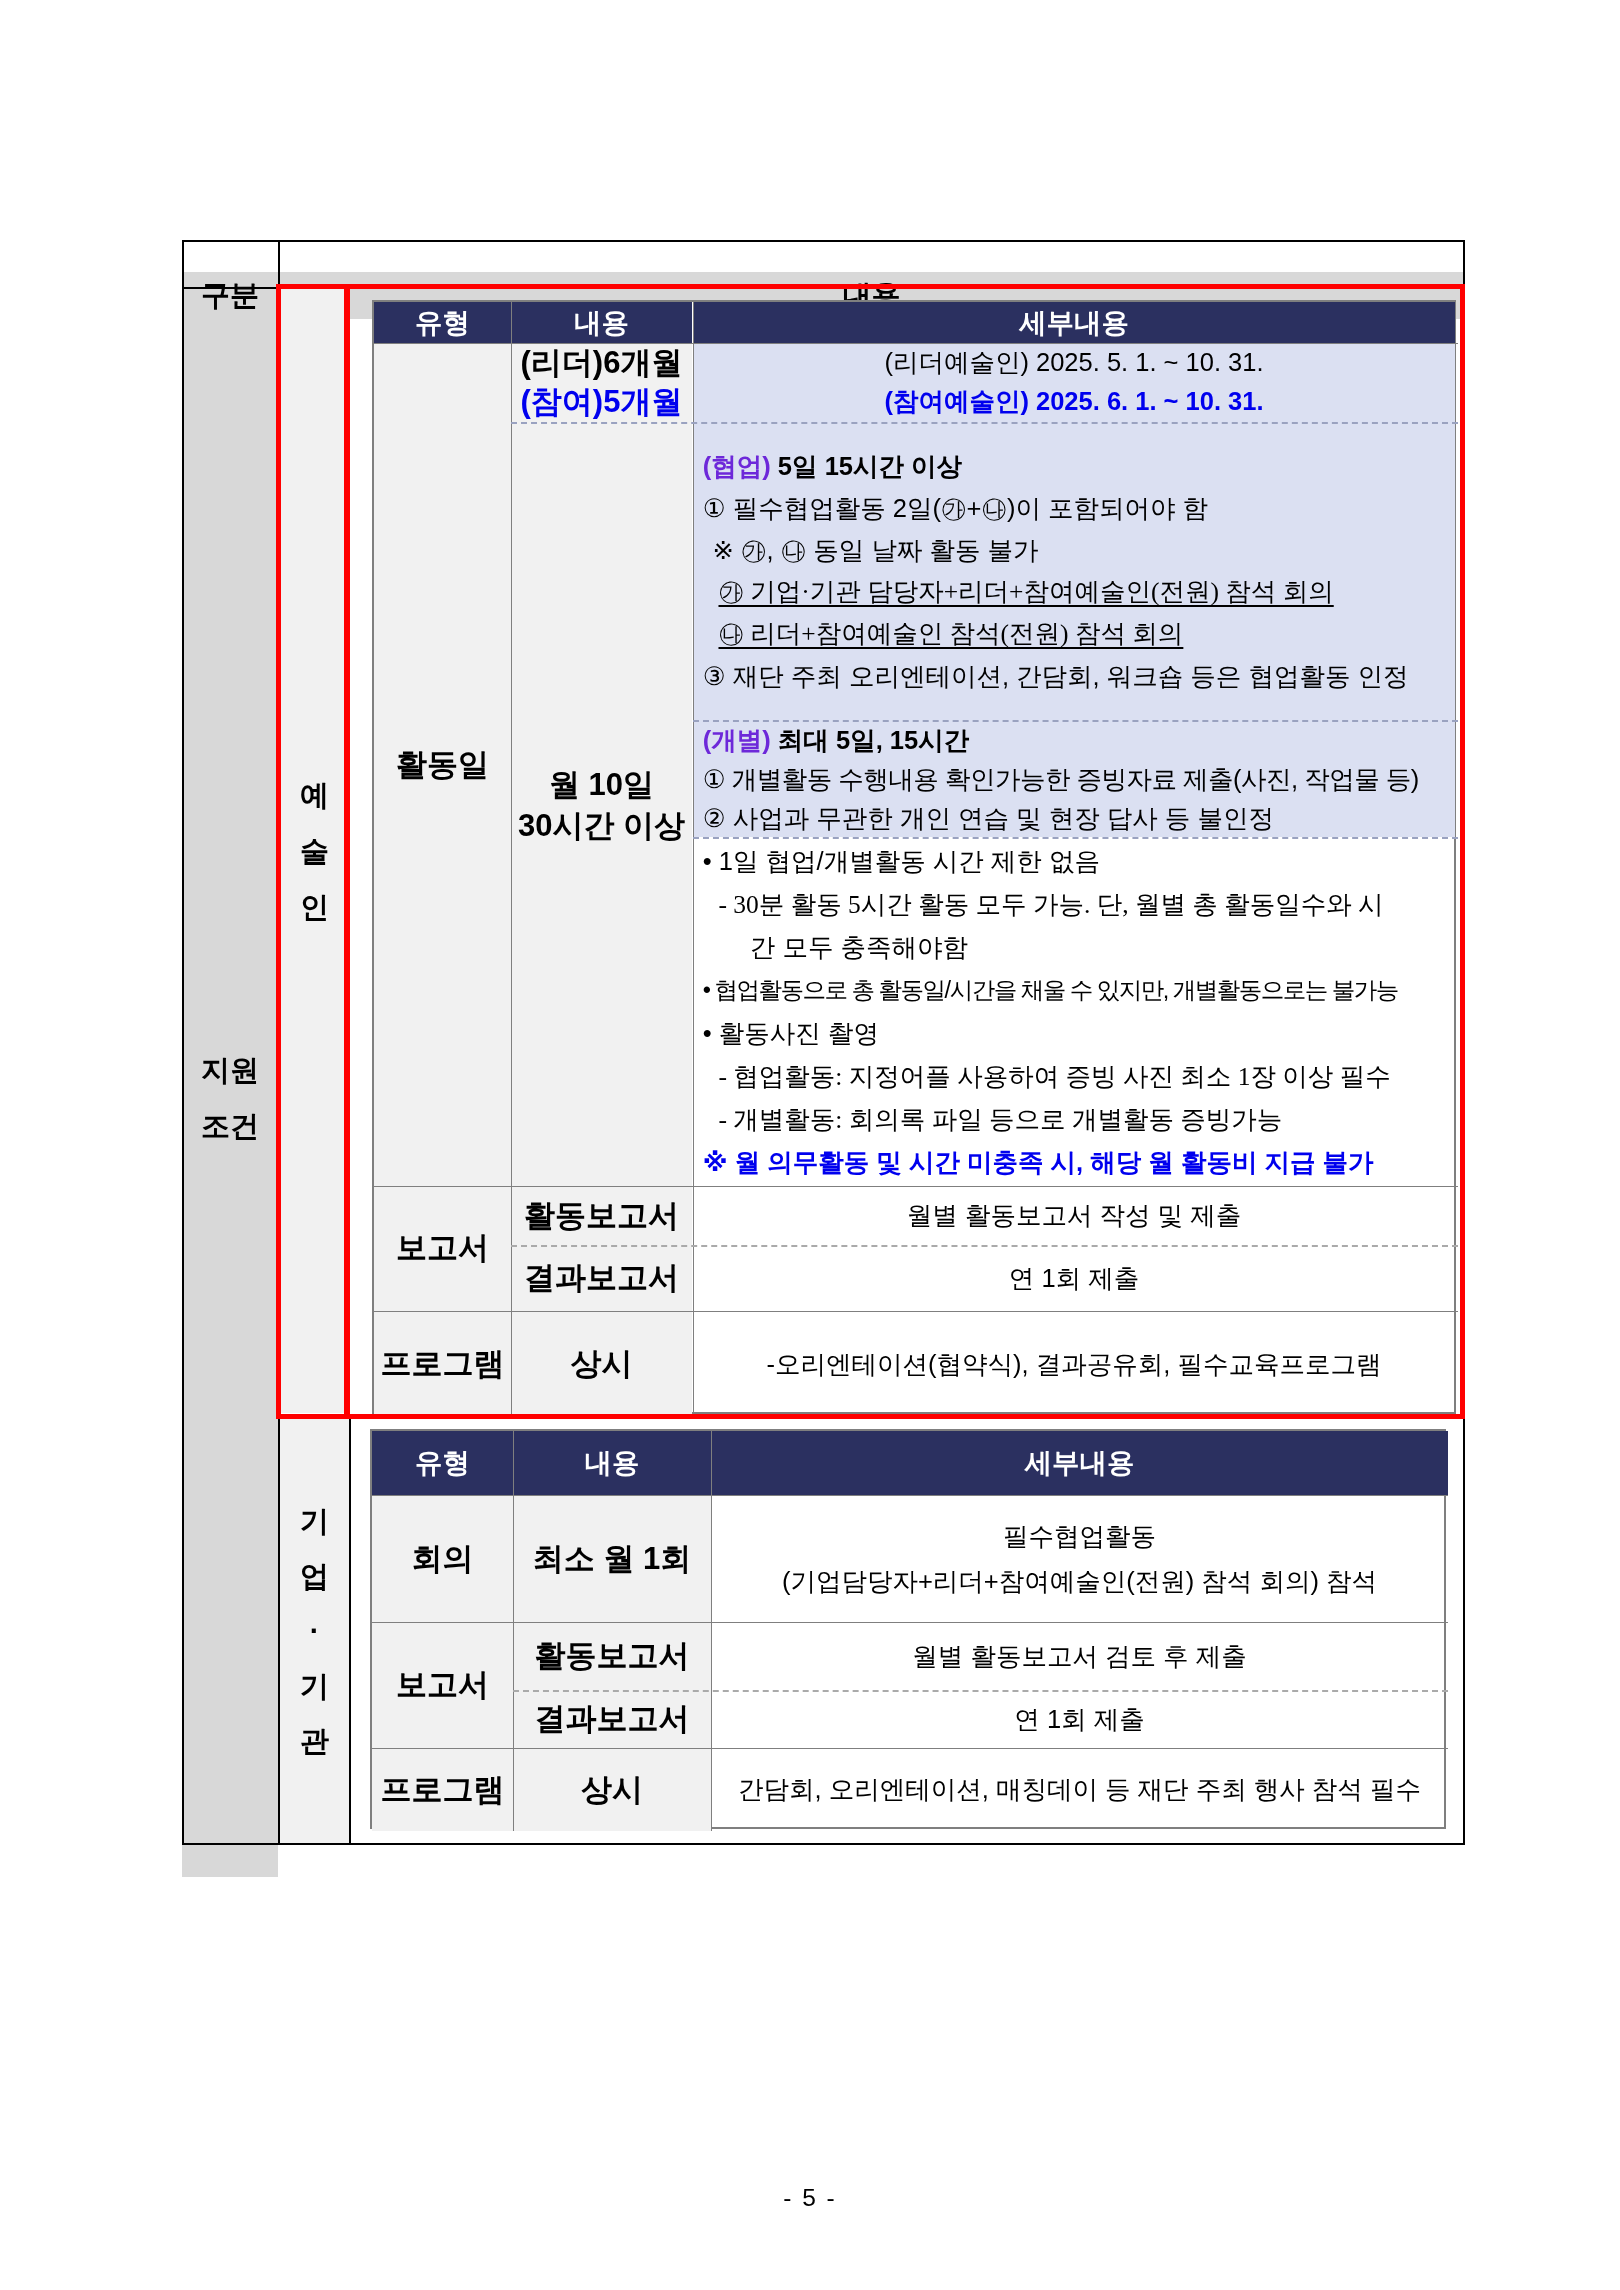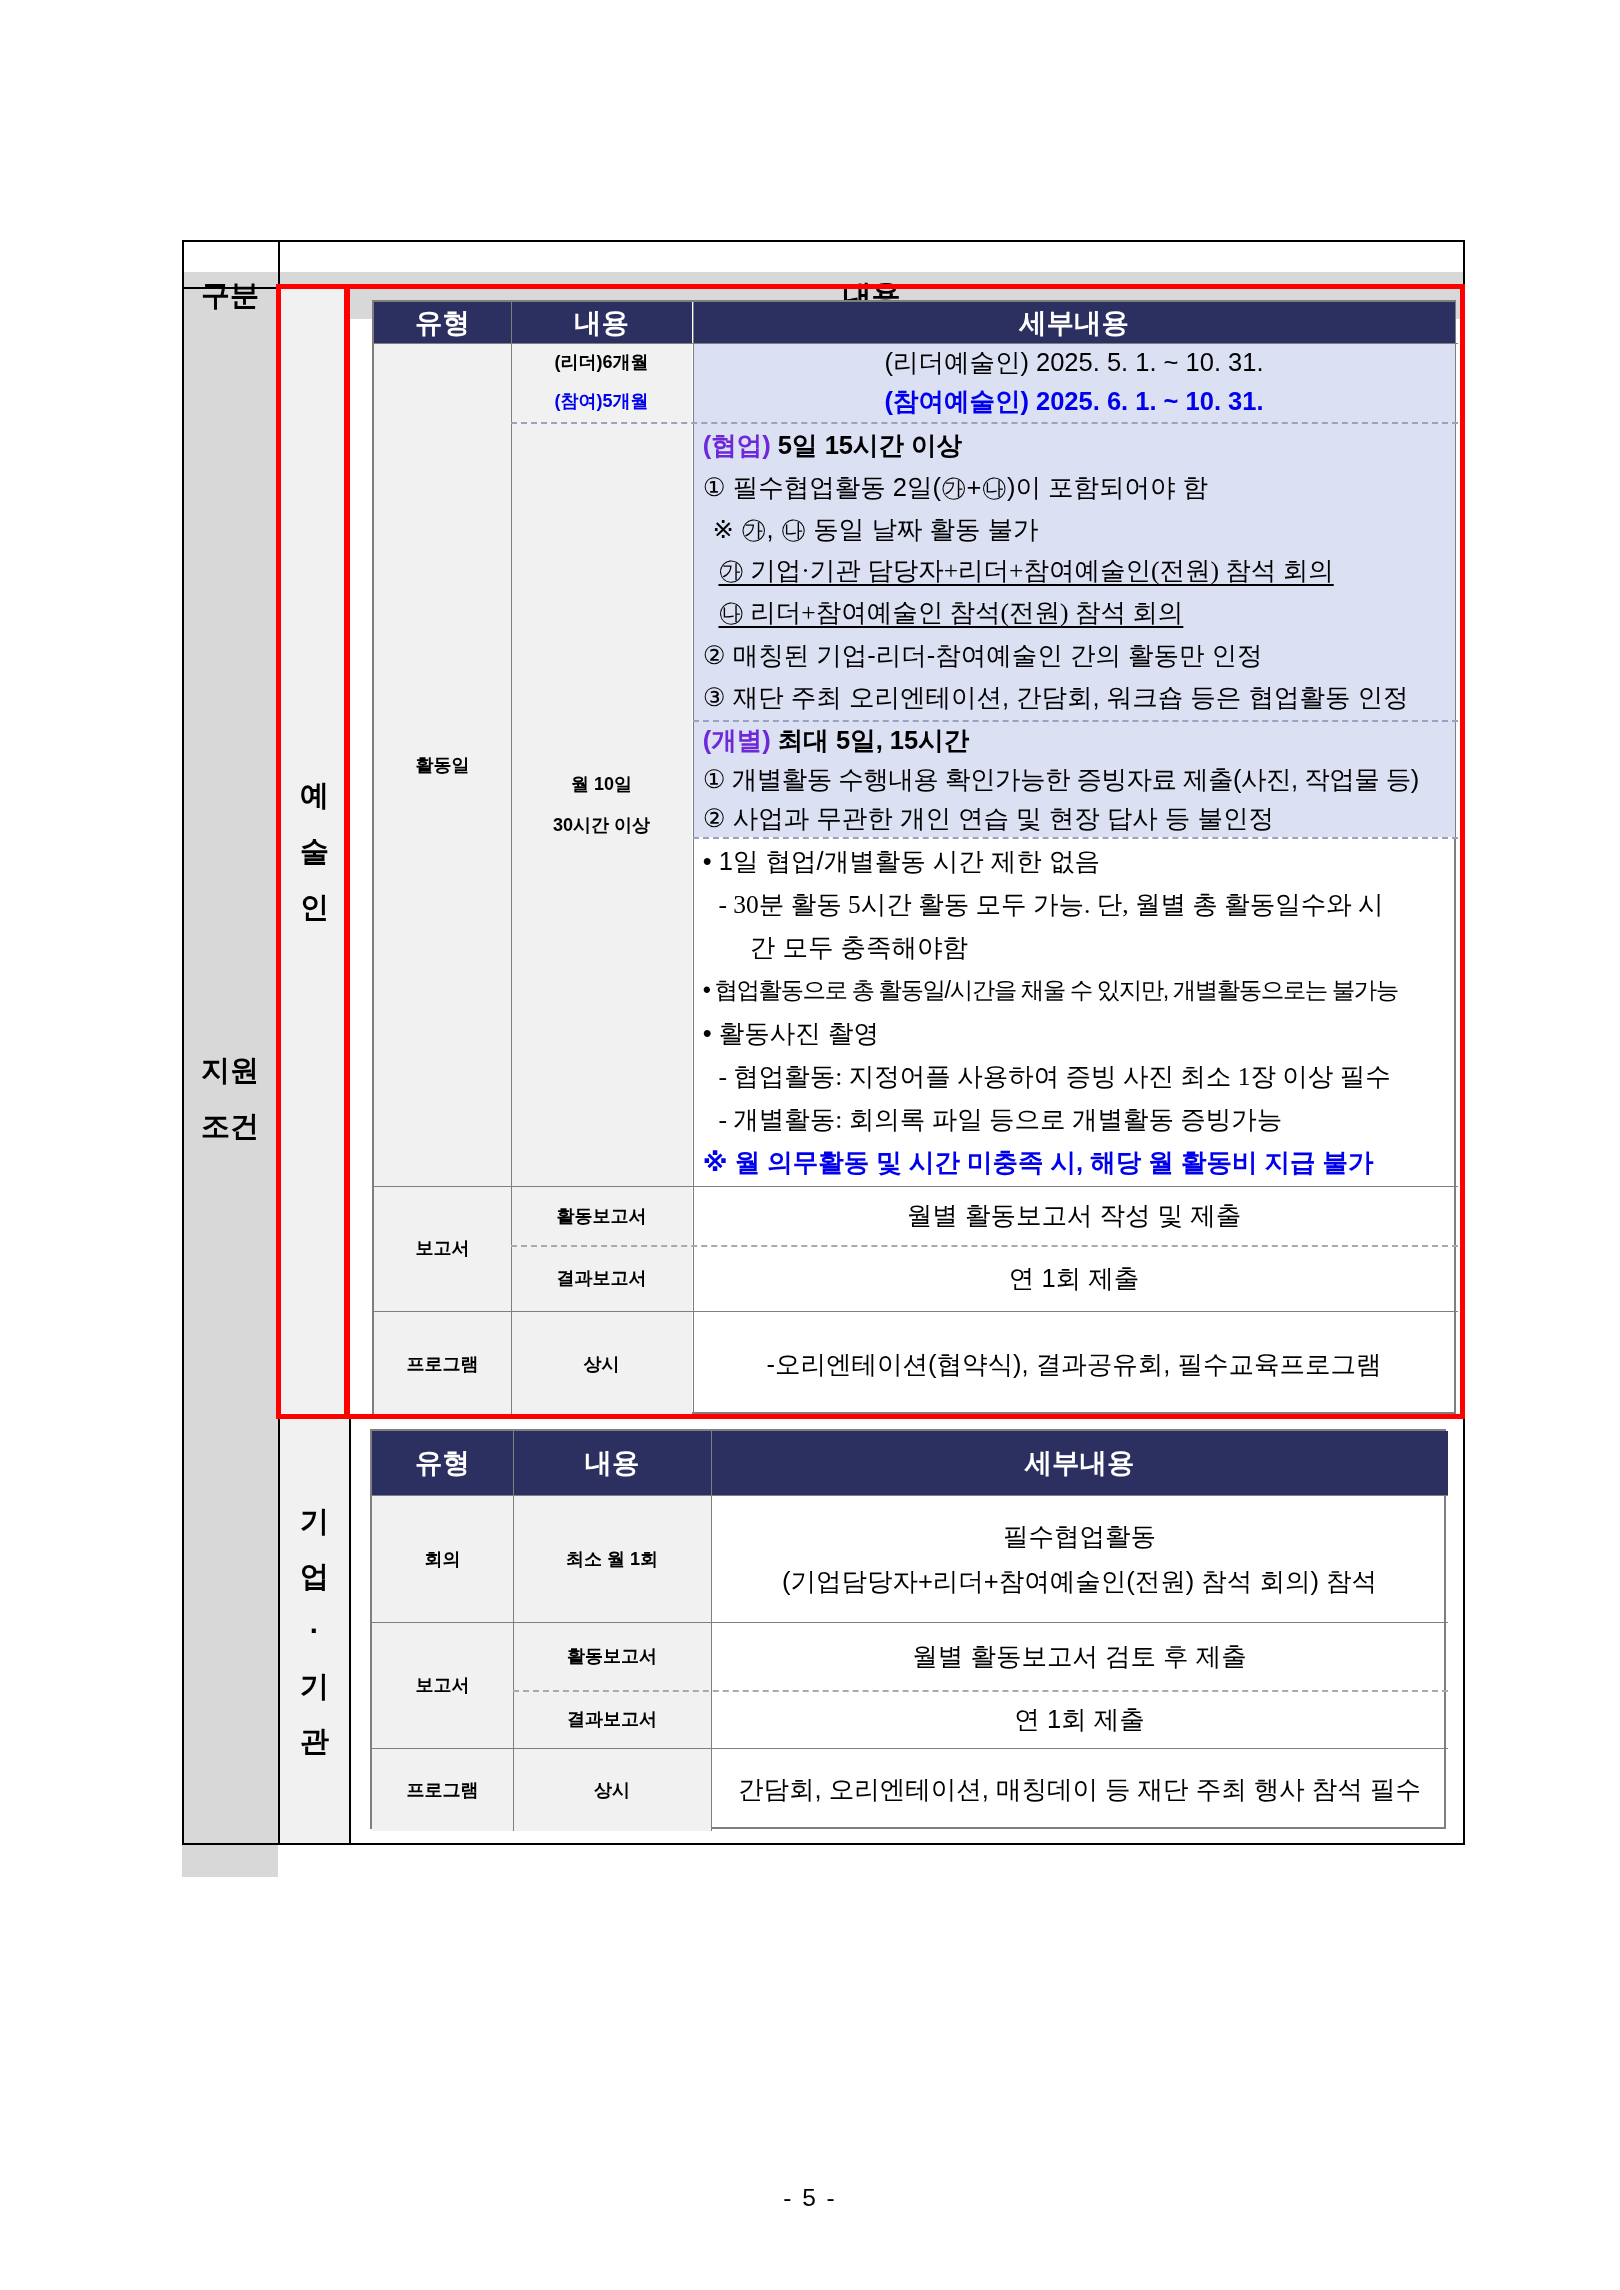--- a/index.html
+++ b/index.html
@@ -15,21 +15,21 @@
   .u{text-decoration:underline;text-underline-offset:4.9px;text-decoration-thickness:2px;}
   .th{background:#2b3060;color:#ffffff;font-weight:bold;font-size:27.4px;}
   .gray-bg{background:#d8d8d8;margin-top:32px;}
   .cellgray{background:#f1f1f1;}
   .lav{background:#dbe0f2;}
   .blackline{background:#000;}
   .grayline{background:#7f7f7f;}
   .dashed{border-top:2px dashed #9aa2c0;height:0;}
   .dashed-w{border-top:2px dashed #aaaaaa;height:0;}
   .fs26{font-size:25.5px;}
-  .fs28{font-size:18px;}
+  .fs28{font-size:31px;}
   .fs30{font-size:29px;}
   .lh40{line-height:39px;}
   .lh43{line-height:42px;}
   .lh44{line-height:43px;}
   .lh46{line-height:45px;}
   .vlabel{line-height:56px;font-size:29px;font-weight:bold;}
   .ind-a{padding-left:15.7px;font-family:Liberation Serif, serif;}
   .ind-s{padding-left:9.8px;}
   .ind-b{padding-left:47px;}
   .squeeze{font-size:23.5px;letter-spacing:-1.5px;}
@@ -102,21 +102,20 @@
     </div>
 
     <div class="cell left fs26 lh43" style="left:319px;top:120px;width:762px;height:298px;padding:2px 9.8px;">
       <div>
         <span class="red bold">(협업)</span><span class="bold"> 5일 15시간 이상</span>
       </div>
       <div>① 필수협업활동 2일(㉮+㉯)이 포함되어야 함</div>
       <div class="ind-s">※ ㉮, ㉯ 동일 날짜 활동 불가</div>
       <div class="ind-a u">㉮ 기업·기관 담당자+리더+참여예술인(전원) 참석 회의</div>
       <div class="ind-a u">㉯ 리더+참여예술인 참석(전원) 참석 회의</div>
-      <div>② 매칭된 기업-리더-참여예술인 간의 활동만 인정</div>
       <div>③ 재단 주최 오리엔테이션, 간담회, 워크숍 등은 협업활동 인정</div>
     </div>
 
     <div class="cell left fs26 lh40" style="left:319px;top:418px;width:762px;height:118px;padding:0 9.8px;">
       <div>
         <span class="red bold">(개별)</span><span class="bold"> 최대 5일, 15시간</span>
       </div>
       <div style="letter-spacing:-0.5px;">① 개별활동 수행내용 확인가능한 증빙자료 제출(사진, 작업물 등)</div>
       <div>② 사업과 무관한 개인 연습 및 현장 답사 등 불인정</div>
     </div>

